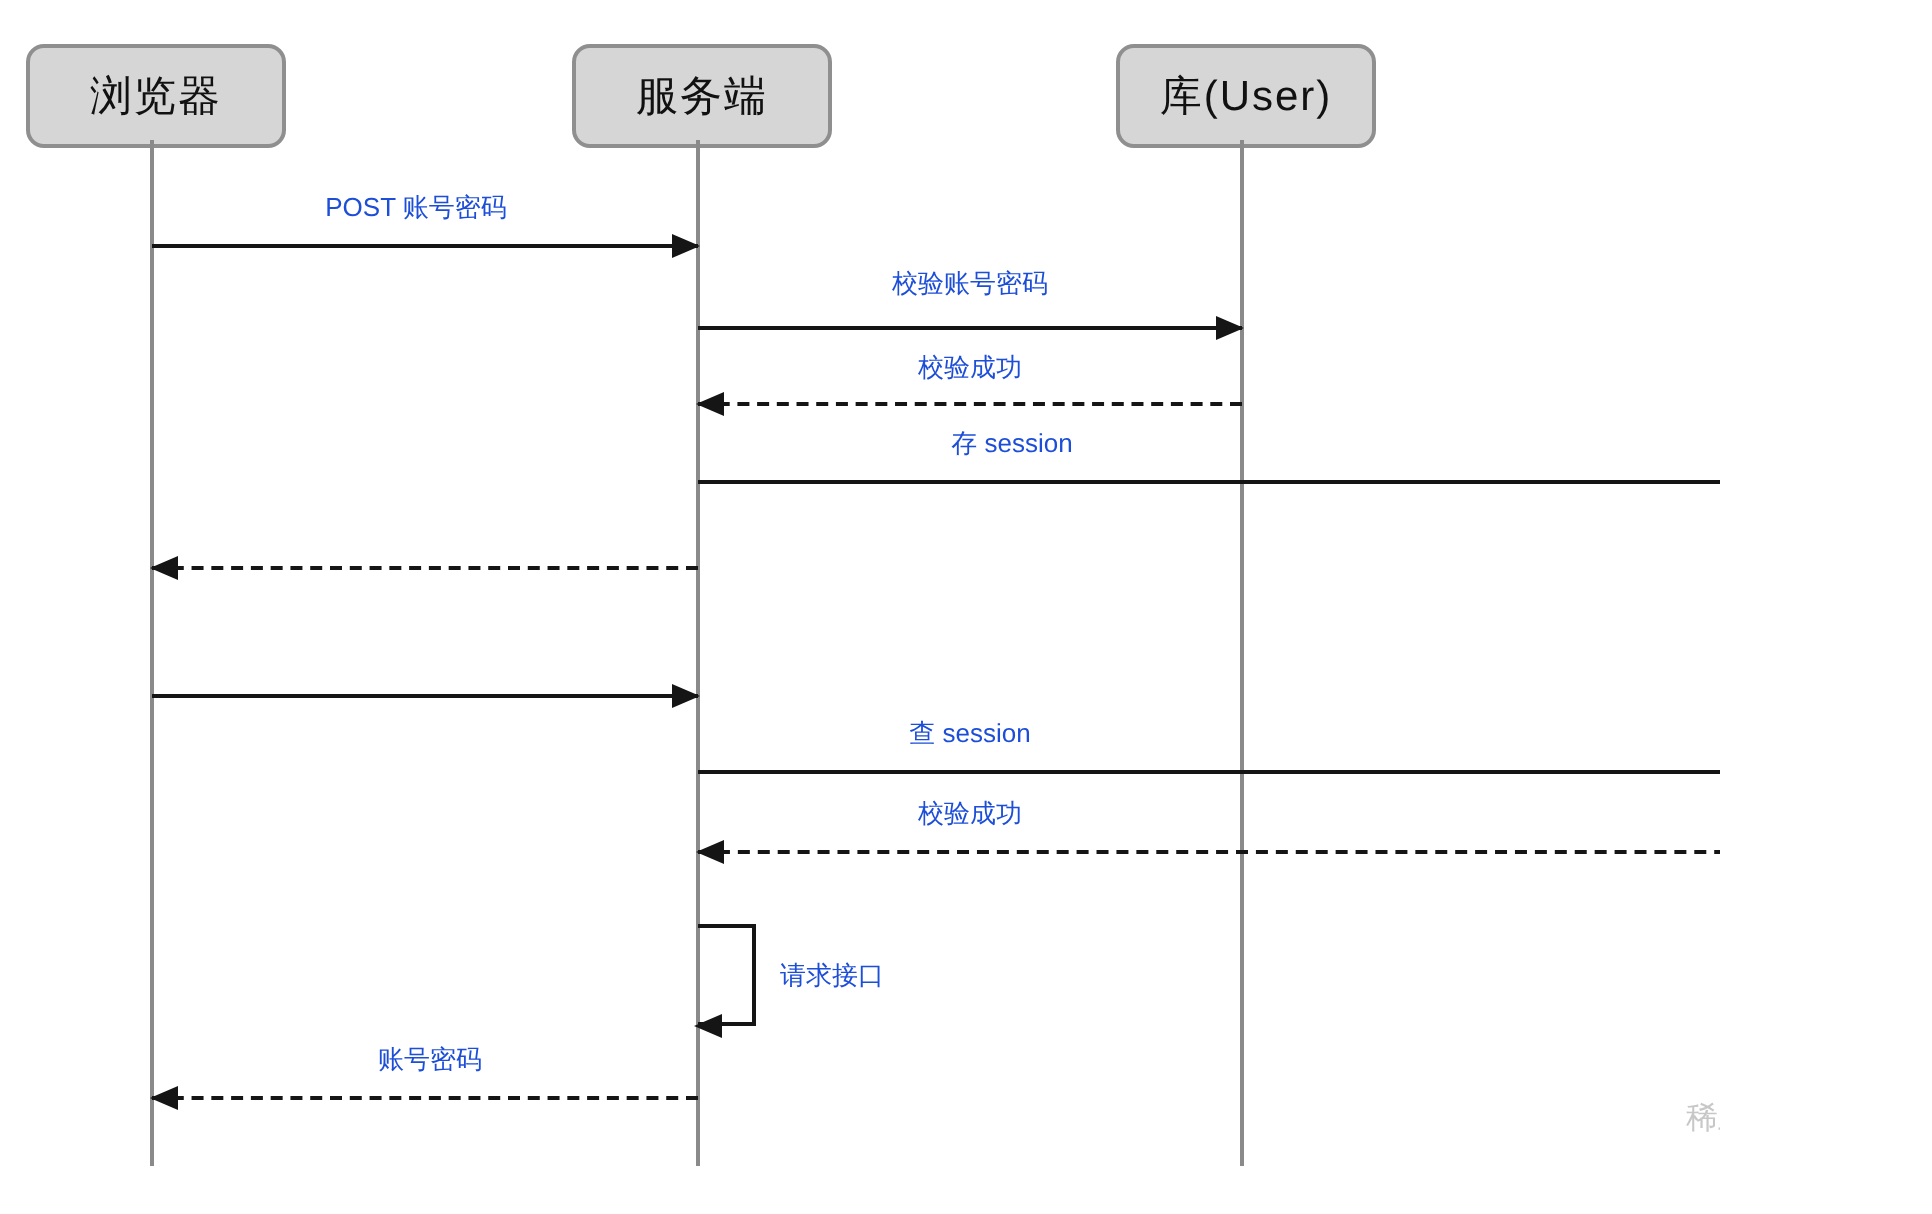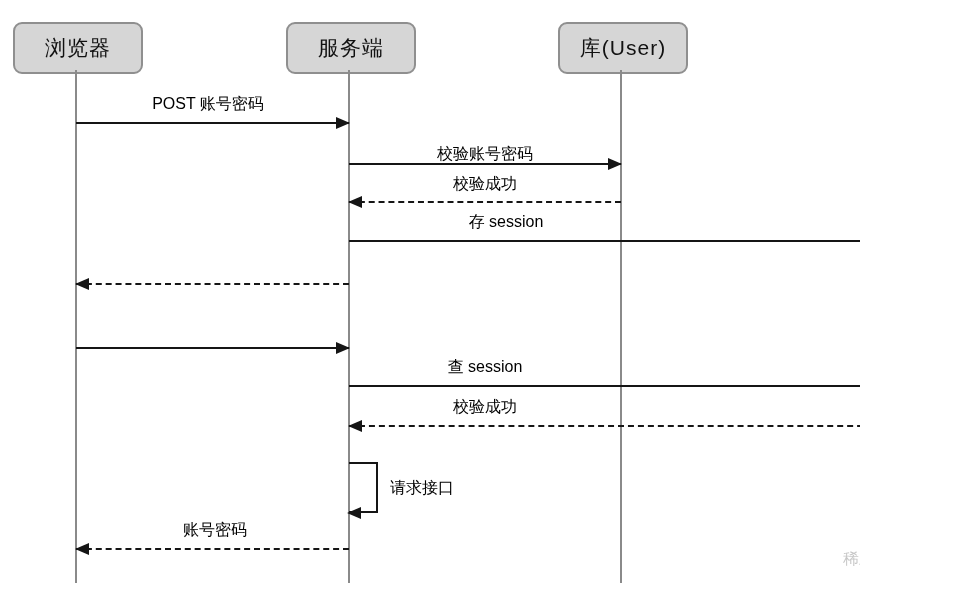--- a/index.html
+++ b/index.html
@@ -18,21 +18,21 @@
   .lifeline {
     position:absolute; top:70px; width:2px; height:513px; background:#8a8a8a;
   }
   .msg-line { position:absolute; height:0; border-top:2px solid #151515; }
   .msg-line.dashed { border-top-style:dashed; }
   .head { position:absolute; width:0; height:0; top:-7px;
           border-top:6px solid transparent; border-bottom:6px solid transparent; }
   .head.right { right:-1px; border-left:14px solid #151515; }
   .head.left  { left:-1px;  border-right:14px solid #151515; }
   .msg-label {
-    position:absolute; font-size:16px; color:#000000; white-space:nowrap;
+    position:absolute; font-size:13px; color:#1d4ed8; white-space:nowrap;
     transform:translateX(-50%); line-height:18px;
   }
   .self-loop {
     position:absolute; left:349px; top:462px; width:27px; height:47px;
     border:2px solid #151515; border-left:none;
   }
   .self-loop .head.left { left:-2px; top:auto; bottom:-8px; }
   .self-label { transform:none; }
   .wm-main {
     position:absolute; left:705px; top:556px; font-size:27px; font-weight:bold;
@@ -62,21 +62,21 @@
   <div class="lifeline" style="left:75px;"></div>
   <div class="lifeline" style="left:348px;"></div>
   <div class="lifeline" style="left:620px;"></div>
   <div class="lifeline" style="left:892px;"></div>
 
   <div class="msg-label" style="left:208px; top:95px;">POST 账号密码</div>
   <div class="msg-line" style="left:76px; top:122px; width:273px;">
       <span class="head right"></span>
     </div>
 
-  <div class="msg-label" style="left:485px; top:145px;">校验账号密码</div>
+  <div class="msg-label" style="left:485px; top:133px;">校验账号密码</div>
   <div class="msg-line" style="left:349px; top:163px; width:272px;">
       <span class="head right"></span>
     </div>
 
   <div class="msg-label" style="left:485px; top:175px;">校验成功</div>
   <div class="msg-line dashed" style="left:349px; top:201px; width:272px;">
       <span class="head left"></span>
     </div>
 
   <div class="msg-label" style="left:485px; top:213px;margin-left:21px;">存 session</div>

